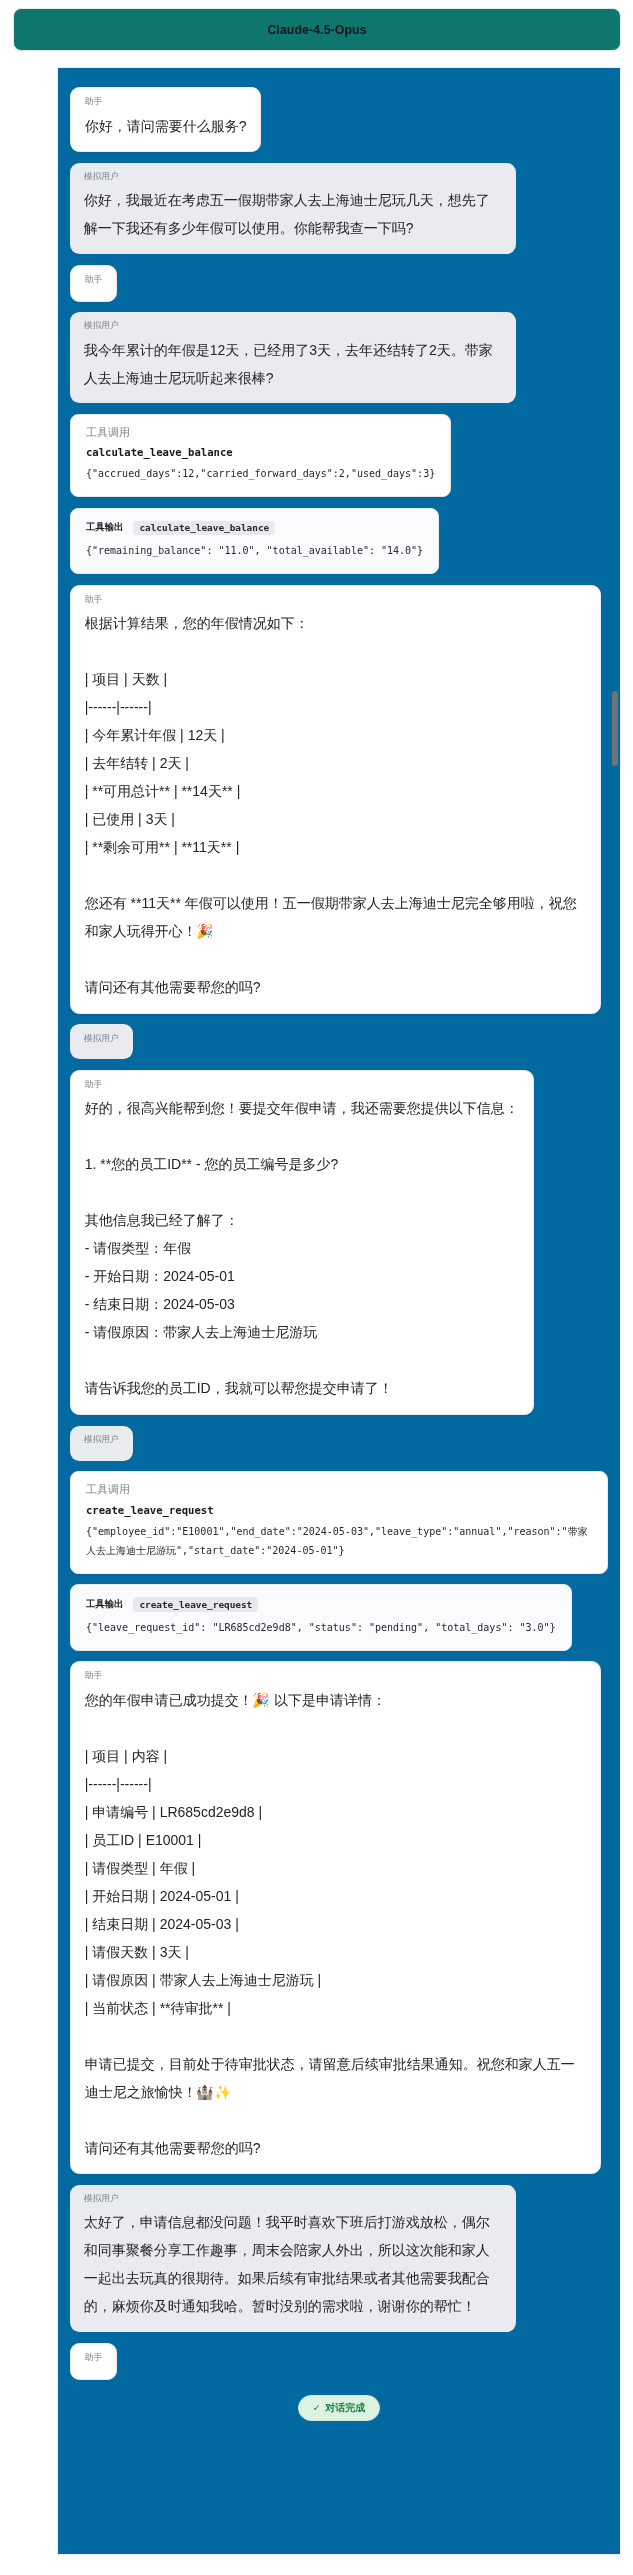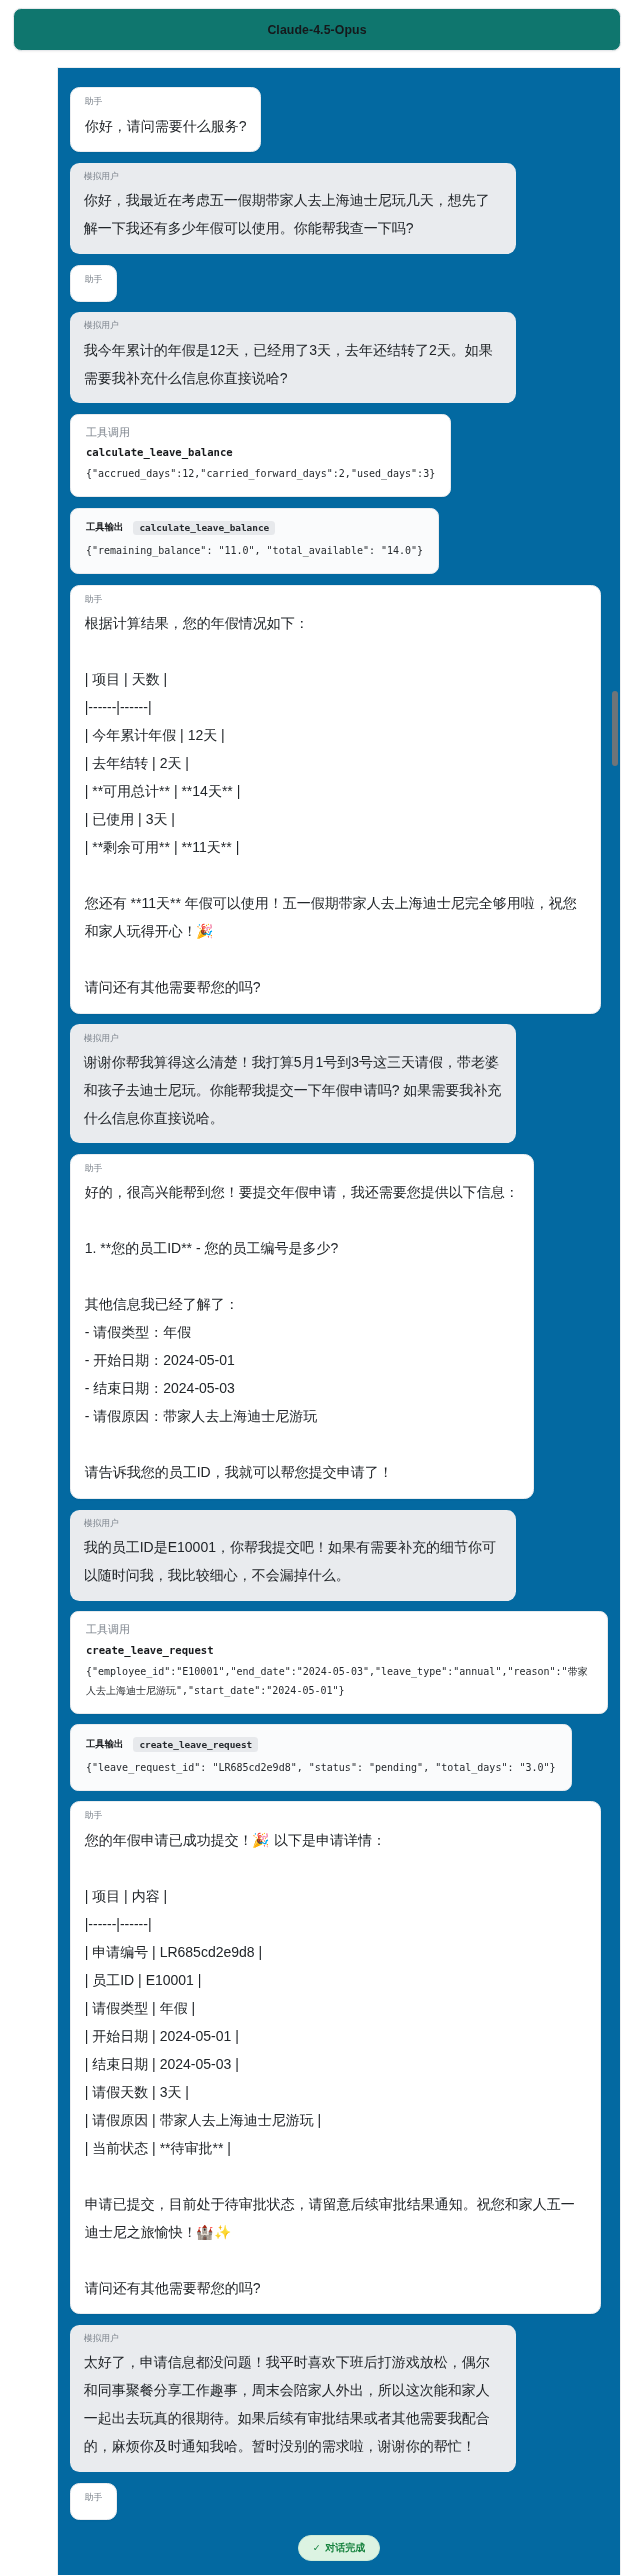--- a/index.html
+++ b/index.html
@@ -191,21 +191,21 @@
 
     <div class="row left">
       <div class="bubble assistant">
         <div class="role-label">助手</div>
       </div>
     </div>
 
     <div class="row right">
       <div class="bubble user">
         <div class="role-label">模拟用户</div>
-        <div class="msg-text">我今年累计的年假是12天，已经用了3天，去年还结转了2天。如果需要我补充什么信息你直接说哈?</div>
+        <div class="msg-text">我今年累计的年假是12天，已经用了3天，去年还结转了2天。带家人去上海迪士尼玩听起来很棒?</div>
       </div>
     </div>
 
     <div class="row left">
       <div class="card tool-call">
         <div class="tool-call-label">工具调用</div>
         <div class="tool-name">calculate_leave_balance</div>
         <div class="tool-json">{"accrued_days":12,"carried_forward_days":2,"used_days":3}</div>
       </div>
     </div>
@@ -235,21 +235,20 @@
 
 您还有 **11天** 年假可以使用！五一假期带家人去上海迪士尼完全够用啦，祝您和家人玩得开心！🎉
 
 请问还有其他需要帮您的吗?</div>
       </div>
     </div>
 
     <div class="row right">
       <div class="bubble user">
         <div class="role-label">模拟用户</div>
-        <div class="msg-text">谢谢你帮我算得这么清楚！我打算5月1号到3号这三天请假，带老婆和孩子去迪士尼玩。你能帮我提交一下年假申请吗? 如果需要我补充什么信息你直接说哈。</div>
       </div>
     </div>
 
     <div class="row left">
       <div class="bubble assistant">
         <div class="role-label">助手</div>
         <div class="msg-text">好的，很高兴能帮到您！要提交年假申请，我还需要您提供以下信息：
 
 1. **您的员工ID** - 您的员工编号是多少?
 
@@ -259,21 +258,20 @@
 - 结束日期：2024-05-03
 - 请假原因：带家人去上海迪士尼游玩
 
 请告诉我您的员工ID，我就可以帮您提交申请了！</div>
       </div>
     </div>
 
     <div class="row right">
       <div class="bubble user">
         <div class="role-label">模拟用户</div>
-        <div class="msg-text">我的员工ID是E10001，你帮我提交吧！如果有需要补充的细节你可以随时问我，我比较细心，不会漏掉什么。</div>
       </div>
     </div>
 
     <div class="row left">
       <div class="card tool-call">
         <div class="tool-call-label">工具调用</div>
         <div class="tool-name">create_leave_request</div>
         <div class="tool-json">{"employee_id":"E10001","end_date":"2024-05-03","leave_type":"annual","reason":"带家人去上海迪士尼游玩","start_date":"2024-05-01"}</div>
       </div>
     </div>

